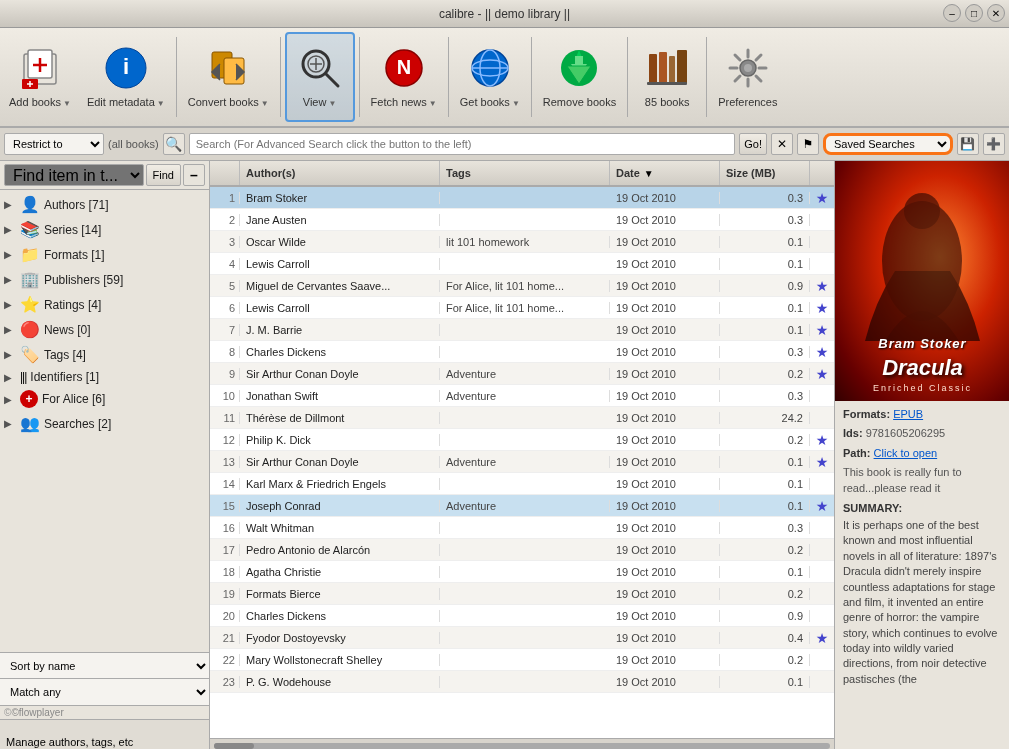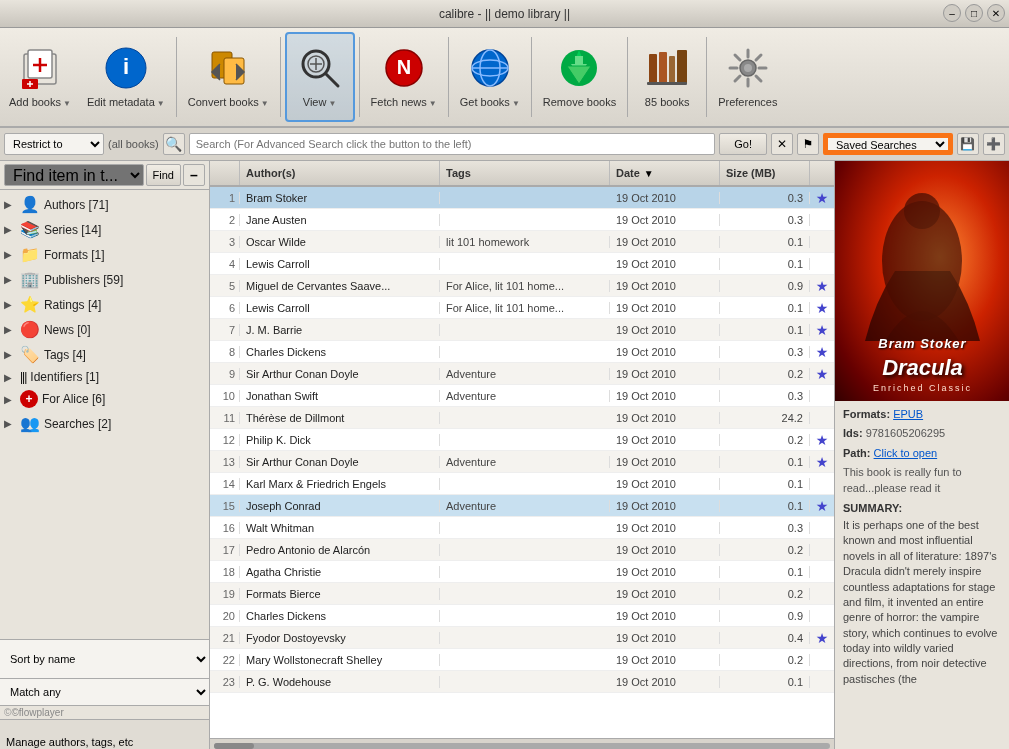--- a/index.html
+++ b/index.html
@@ -19,41 +19,41 @@
     .toolbar-sep { width: 1px; height: 80px; background: #aaa; margin: 0 2px; }
     .toolbar-arrow { font-size: 8px; color: #666; margin-left: 2px; cursor: pointer; }
     .toolbar-btn-group { display: flex; align-items: center; }
 
     
     .searchbar { background: #d8d4cc; padding: 3px 4px; display: flex; align-items: center; gap: 4px; border-bottom: 1px solid #aaa; height: 33px; }
     .restrict-dropdown { height: 22px; font-size: 11px; background: #f5f3ef; border: 1px solid #aaa; border-radius: 2px; padding: 0 4px; min-width: 100px; }
     .all-books-label { font-size: 11px; color: #555; white-space: nowrap; }
     .search-icon-btn { width: 22px; height: 22px; background: #e8e4dc; border: 1px solid #aaa; border-radius: 2px; display: flex; align-items: center; justify-content: center; cursor: pointer; font-size: 14px; }
     .search-input { flex: 1; height: 22px; border: 1px solid #aaa; border-radius: 2px; padding: 0 6px; font-size: 11px; background: white; }
-    .go-btn { height: 22px; padding: 0 14px; background: linear-gradient(to bottom, #f0ece4, #d8d4cc); border: 1px solid #aaa; border-radius: 2px; font-size: 11px; cursor: pointer; }
+    .go-btn { height: 22px; padding: 0 4px; background: linear-gradient(to bottom, #f0ece4, #d8d4cc); border: 1px solid #aaa; border-radius: 2px; font-size: 11px; cursor: pointer; }
     .search-extra-btn { width: 22px; height: 22px; background: #e8e4dc; border: 1px solid #aaa; border-radius: 2px; display: flex; align-items: center; justify-content: center; cursor: pointer; font-size: 12px; }
-    .saved-searches-dropdown { height: 22px; font-size: 11px; background: #f5f3ef; border: 5px solid #f97316; border-radius: 2px; padding: 0 4px; min-width: 130px; text-decoration: underline; }
+    .saved-searches-dropdown { height: 22px; font-size: 11px; background: #f5f3ef; border: 3px solid #f97316; border-radius: 8px; padding: 0 4px; min-width: 130px; }
     .search-action-btn { width: 22px; height: 22px; background: #e8e4dc; border: 1px solid #aaa; border-radius: 2px; display: flex; align-items: center; justify-content: center; cursor: pointer; font-size: 12px; }
 
     
     .main { display: flex; height: calc(749px - 28px - 100px - 30px); }
 
     
     .left-panel { width: 210px; background: #e8e4dc; border-right: 1px solid #aaa; display: flex; flex-direction: column; }
     .find-bar { display: flex; align-items: center; gap: 2px; padding: 3px 4px; border-bottom: 1px solid #aaa; }
     .find-dropdown { flex: 1; height: 22px; font-size: 16px; background: #737373; border: 1px solid #aaa; border-radius: 2px; padding: 0 4px; }
     .find-btn { height: 22px; padding: 0 6px; background: linear-gradient(to bottom, #f0ece4, #d8d4cc); border: 1px solid #aaa; border-radius: 2px; font-size: 11px; cursor: pointer; }
     .find-minus-btn { width: 22px; height: 22px; background: #e8e4dc; border: 1px solid #aaa; border-radius: 2px; display: flex; align-items: center; justify-content: center; cursor: pointer; font-size: 14px; font-weight: bold; }
     .tree-area { flex: 1; overflow-y: auto; padding: 2px 0; }
     .tree-item { display: flex; align-items: center; padding: 3px 4px; cursor: pointer; gap: 4px; }
     .tree-expand { width: 12px; font-size: 10px; color: #555; }
     .tree-icon { font-size: 16px; }
     .tree-label { font-size: 12px; color: #222; }
     .bottom-controls { border-top: 1px solid #aaa; }
-    .sort-dropdown { width: 100%; height: 39px; font-size: 11px; background: #f5f3ef; border: none; border-bottom: 1px solid #aaa; padding: 0 6px; cursor: pointer; }
+    .sort-dropdown { width: 100%; height: 26px; font-size: 11px; background: #f5f3ef; border: none; border-bottom: 1px solid #aaa; padding: 0 6px; cursor: pointer; }
     .match-dropdown { width: 100%; height: 26px; font-size: 11px; background: #f5f3ef; border: none; padding: 0 6px; cursor: pointer; }
     .manage-btn { width: 100%; height: 14px; font-size: 11px; background: #e0dcd4; border: none; border-top: 1px solid #aaa; cursor: pointer; text-align: left; padding: 16px 6px; }
 
     
     .book-list-area { flex: 1; display: flex; flex-direction: column; background: #fff; }
     .book-list-header { display: flex; background: linear-gradient(to bottom, #e8e4dc, #d0ccc4); border-bottom: 2px solid #aaa; height: 26px; }
     .col-num { width: 30px; border-right: 1px solid #bbb; }
     .col-author { flex: 1; border-right: 1px solid #bbb; padding: 0 6px; display: flex; align-items: center; cursor: pointer; }
     .col-tags { width: 170px; border-right: 1px solid #bbb; padding: 0 6px; display: flex; align-items: center; cursor: pointer; }
     .col-date { width: 110px; border-right: 1px solid #bbb; padding: 0 6px; display: flex; align-items: center; cursor: pointer; }

